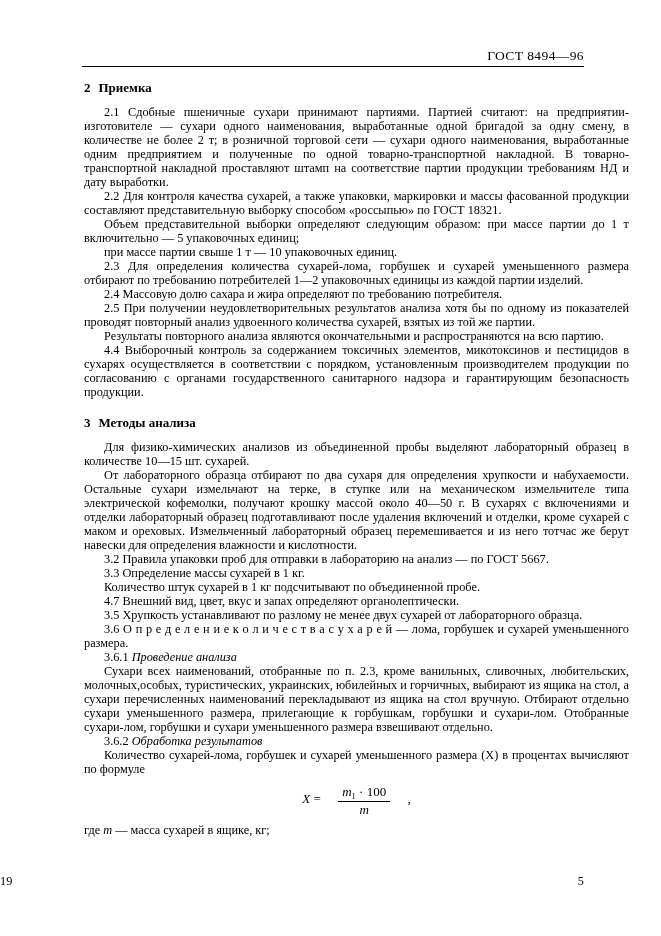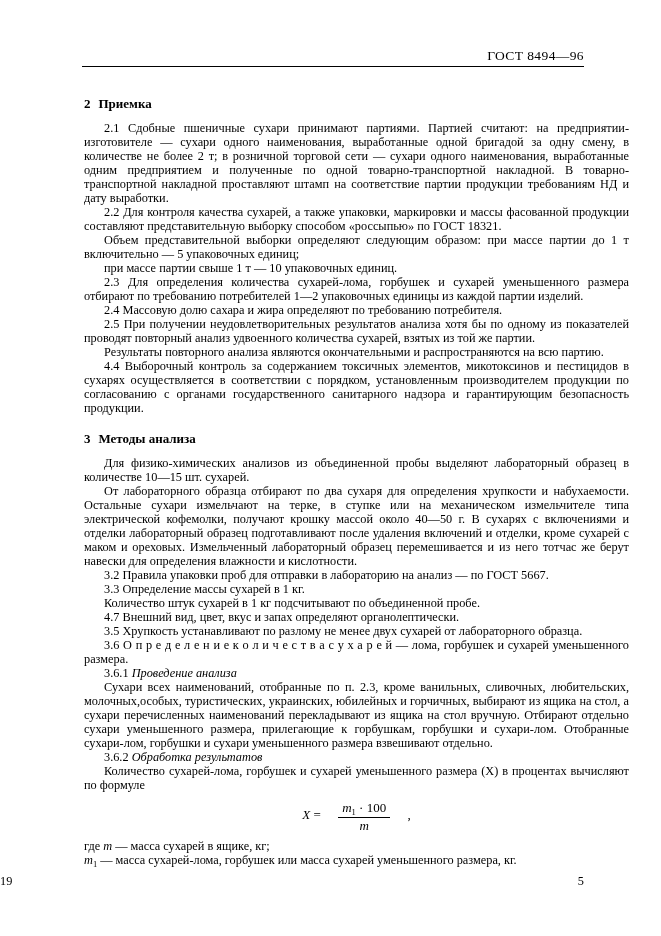--- a/index.html
+++ b/index.html
@@ -36,21 +36,21 @@
     position: absolute;
     left: 82px;
     right: 28px;
     top: 66px;
     border-top: 1px solid #000;
     height: 0;
   }
   .content {
     position: absolute;
     left: 84px;
-    top: 80px;
+    top: 64px;
     width: 545px;
   }
   h2.sect {
     font-size: 13px;
     font-weight: bold;
     margin: 16px 0 9px 0;
     padding-left: 0;
   }
   h2.sect .num {
     margin-right: 8px;
@@ -174,22 +174,19 @@
         <span class="top"><span class="var">m</span><sub>1</sub><span> · 100</span></span>
         <span class="bot"><span class="var">m</span></span>
       </span>
       <span>,</span>
     </div>
 
     <p class="noind">
       <span>где </span><span class="var">m</span><span> — масса сухарей в ящике, кг;</span>
     </p>
 
-    <p class="noind">
-      <span class="var">m</span><sub>1</sub><span> — масса сухарей-лома, горбушек или масса сухарей уменьшенного размера, кг.</span>
-    </p>
 
   </div>
 
   <div class="page-num-center">19</div>
   <div class="page-num-right">5</div>
 
 </div>
 
 </body></html>

